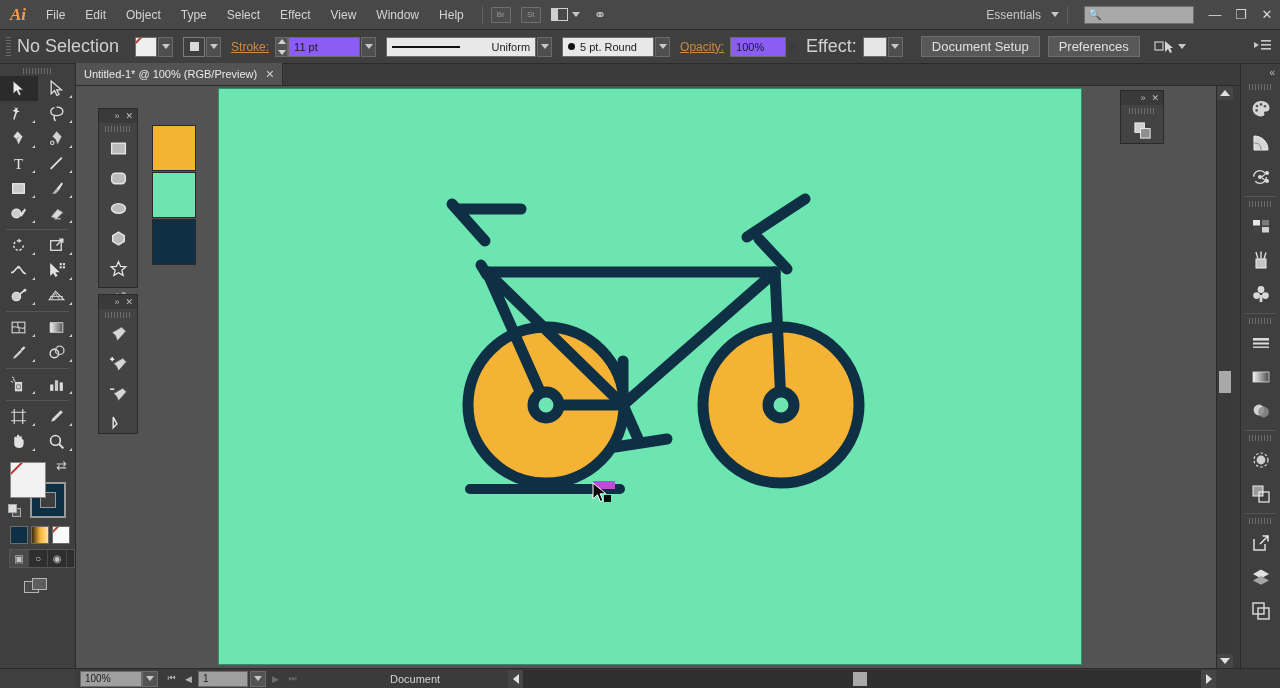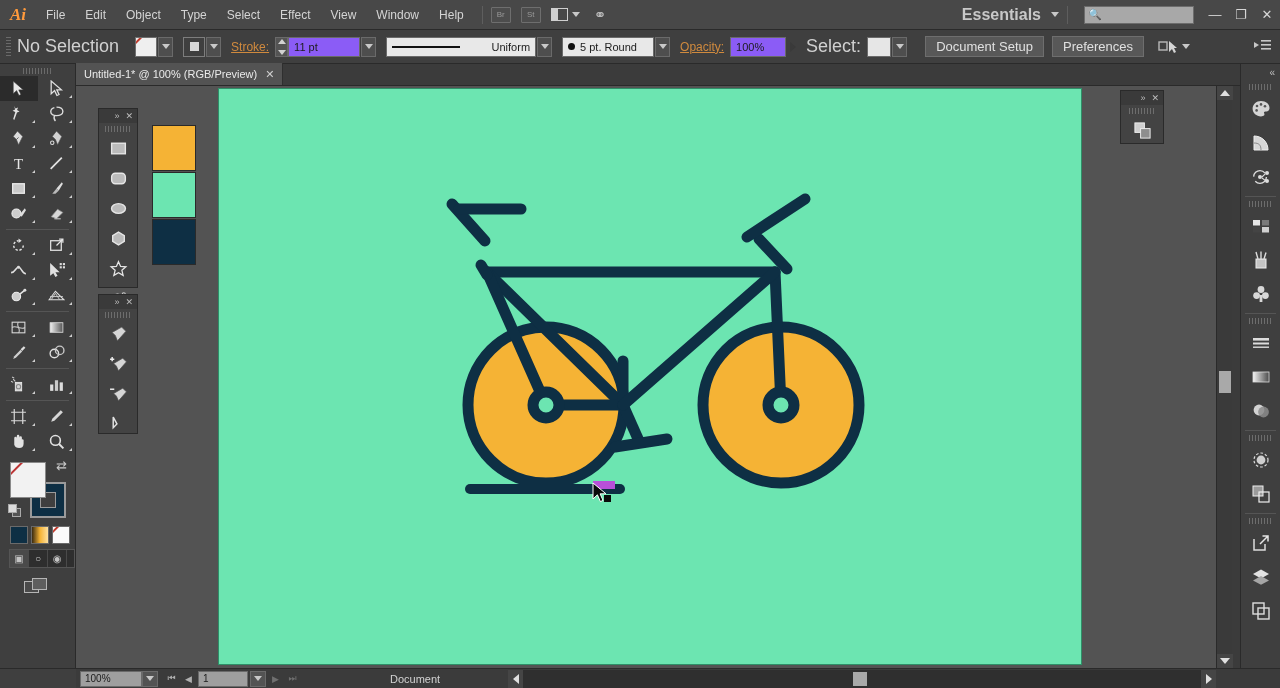--- a/index.html
+++ b/index.html
@@ -34,21 +34,21 @@
     color: #9a9a9a; font-size: 8px; display: flex; align-items: center; justify-content: center;
     margin-right: 10px; background: #4d4d4d;
   }
   .layout-ic { display: flex; align-items: center; margin-right: 4px; }
   .layout-box { width: 17px; height: 13px; border: 1.5px solid #cfcfcf; display: flex; }
   .layout-box i { display: block; width: 6px; border-right: 1.5px solid #cfcfcf; background: #cfcfcf; }
   .caret { width: 0; height: 0; border-left: 4px solid transparent; border-right: 4px solid transparent;
            border-top: 5px solid #c8c8c8; margin-left: 4px; }
   .gear-ico { color: #c0c0c0; font-size: 15px; margin-left: 10px; }
   .spacer { flex: 1; }
-  .ws-label { color: #c8c8c8; font-size: 16px; padding: 0 6px; font-weight: bold; }
+  .ws-label { color: #c8c8c8; font-size: 12px; padding: 0 6px; }
   .searchbox {
     width: 110px; height: 18px; background: #a8a8a8; border: 1px solid #6c6c6c;
     display: flex; align-items: center; padding-left: 3px; margin: 0 8px;
   }
   .searchbox .mg { color: #3a3a3a; font-size: 11px; }
   .wbtn { width: 26px; height: 30px; display: flex; align-items: center; justify-content: center;
           color: #d6d6d6; font-size: 13px; }
 
   
   .controlbar {
@@ -306,21 +306,21 @@
     </div>
     <div class="dd-arrow"></div>
     <div class="brush-field">
       <span class="brush-dot"></span>
       <span>5 pt. Round</span>
     </div>
     <div class="dd-arrow"></div>
     <div class="link-lbl">Opacity:</div>
     <div class="field op">100%</div>
     <div class="playarrow"></div>
-    <div class="cb-label" style="margin:0 6px 0 10px;">Select:</div>
+    <div class="cb-label" style="margin:0 6px 0 10px;">Effect:</div>
     <div class="style-sw"></div>
     <div class="dd-arrow"></div>
     <div class="btn">Document Setup</div>
     <div class="btn">Preferences</div>
     <div class="selsim">
       <svg viewBox="0 0 20 16" width="20" height="16">
         <rect x="1" y="3" width="8" height="8" fill="none" stroke="#b9b9b9" stroke-width="1.4"></rect>
         <path d="M11 2 L11 13 L14 10 L16 14 L18 13 L16 9 L19 9 Z" fill="#d5d5d5"></path>
       </svg>
       <span class="caret"></span>

